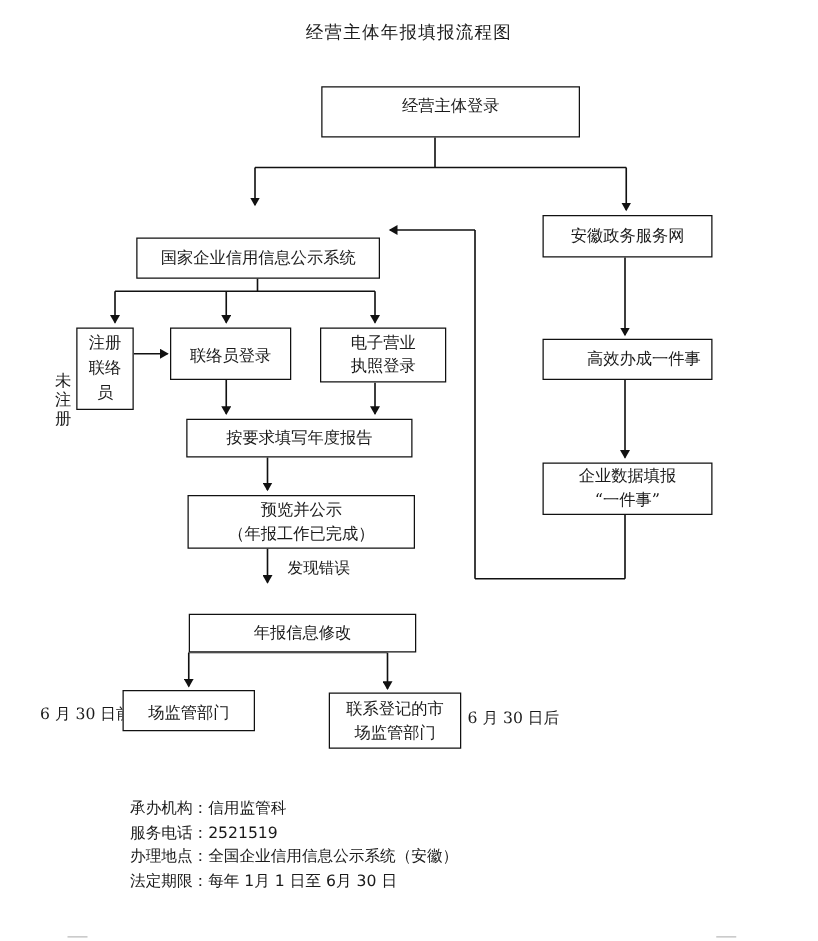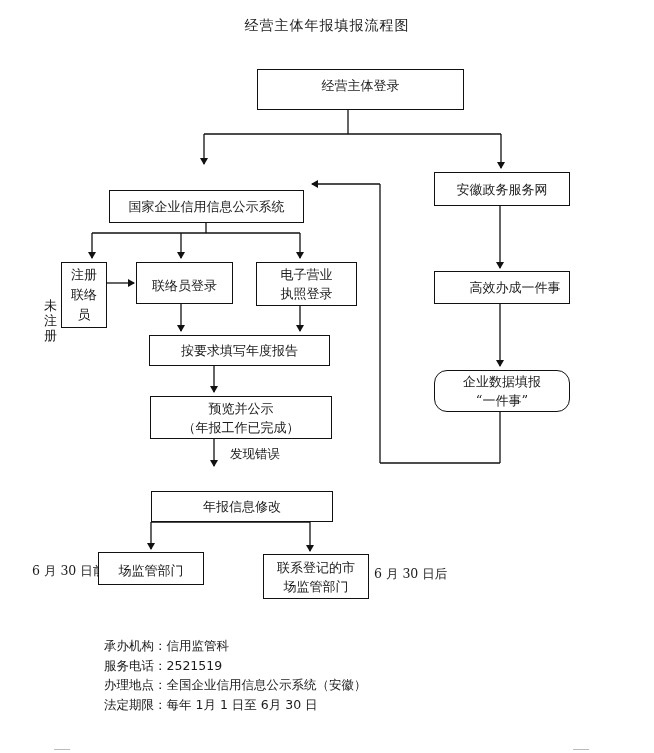--- a/index.html
+++ b/index.html
@@ -119,21 +119,21 @@
 <div class="lbl" style="left:374px;top:566px;">6 月 30 日后</div>
 
 <div class="box" style="left:434px;top:172px;width:136px;height:34px;">
     <span>安徽政务服务网</span>
   </div>
 
 <div class="box" style="left:434px;top:271px;width:136px;height:33px;padding-left:26px;">
     <span>高效办成一件事</span>
   </div>
 
-<div class="box" style="left:434px;top:370px;width:136px;height:42px;border-radius:13px;">
+<div class="box" style="left:434px;top:370px;width:136px;height:42px;">
     <span>企业数据填报
 “一件事”</span>
   </div>
 
 <div class="info">
   <div class="row"><span>承办机构：</span><span>信用监管科</span></div>
   <div class="row"><span>服务电话：</span><span>2521519</span></div>
   <div class="row"><span>办理地点：</span><span>全国企业信用信息公示系统（安徽）</span></div>
   <div class="row"><span>法定期限：</span><span>每年 1月 1 日至 6月 30 日</span></div>
 </div>

